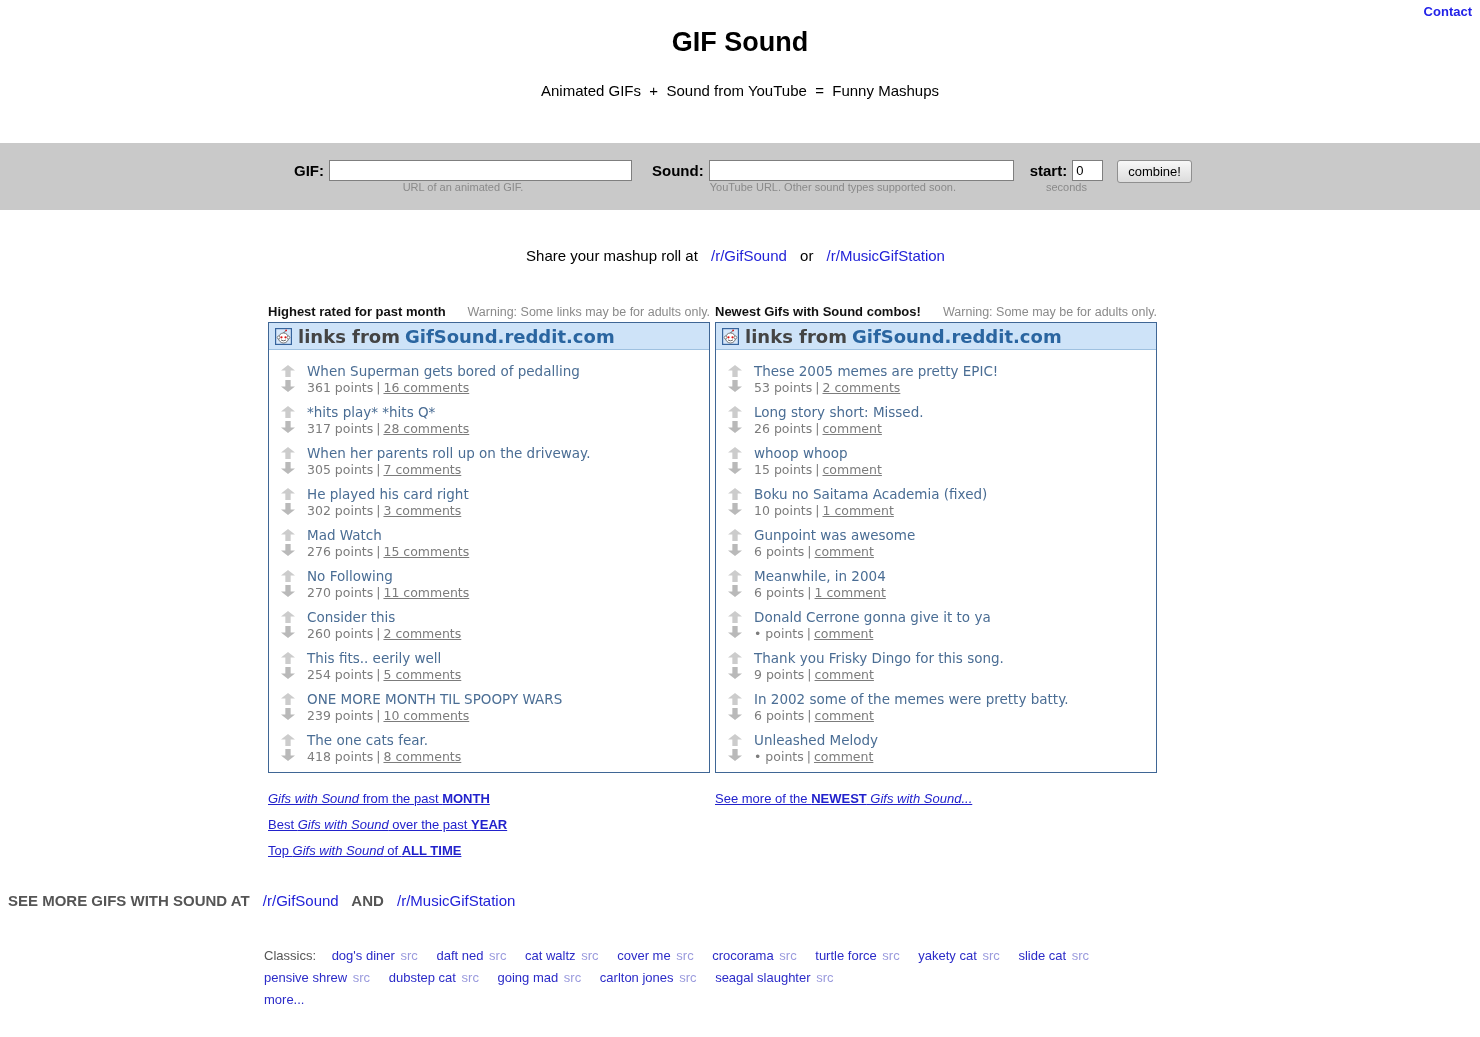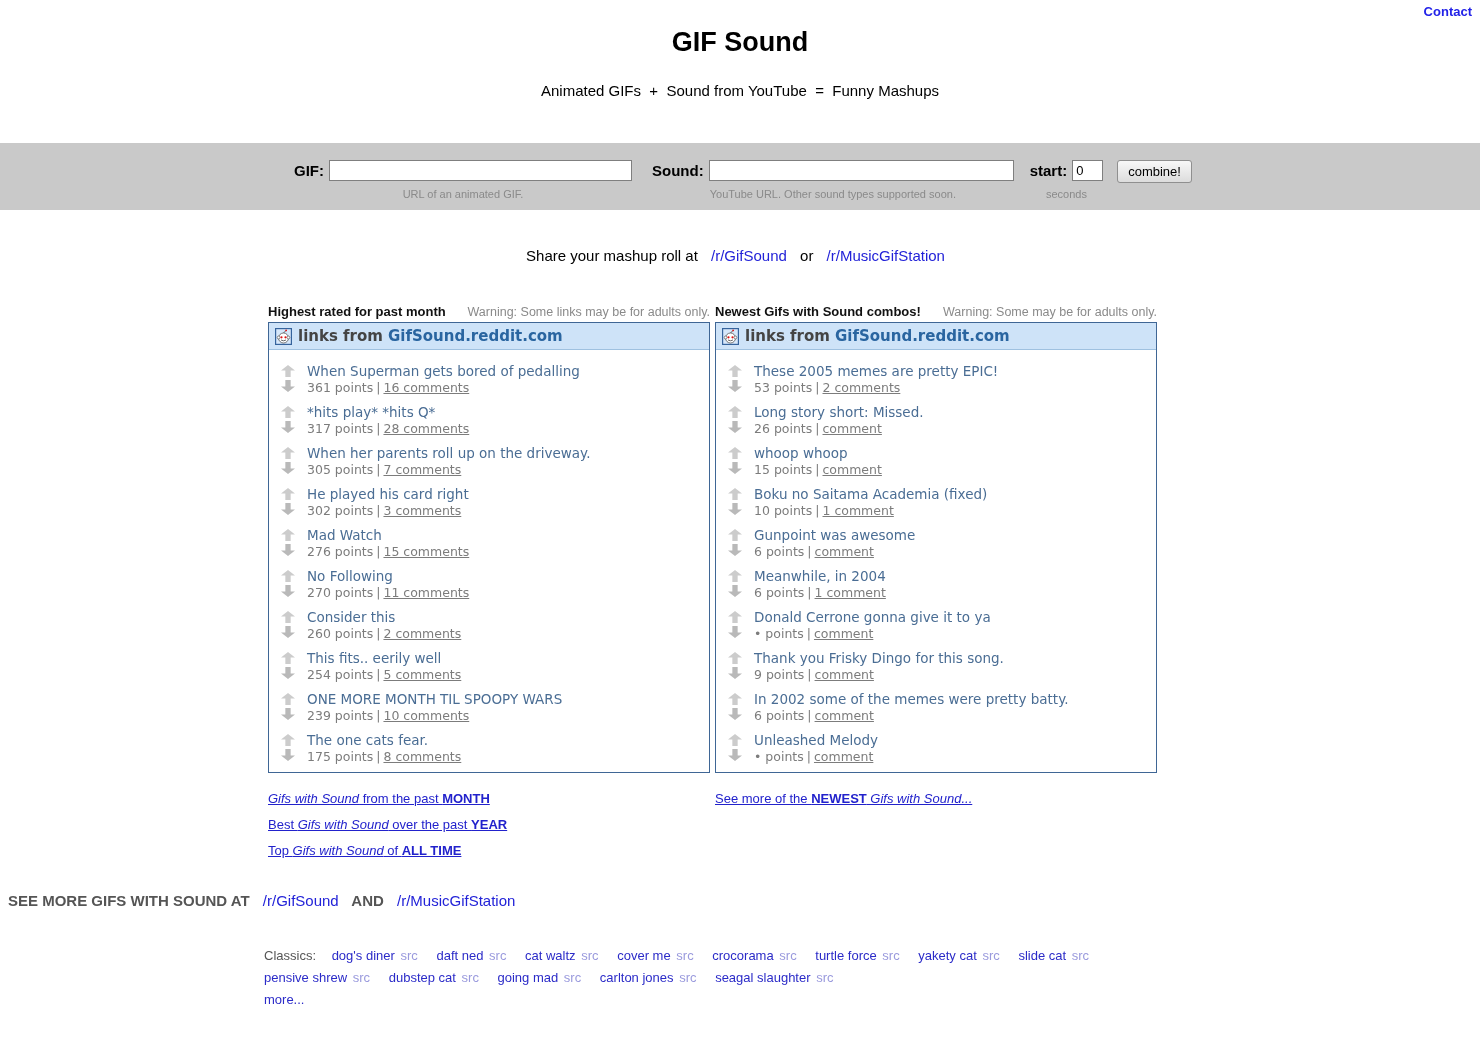--- a/index.html
+++ b/index.html
@@ -15,42 +15,42 @@
   
   .form-bar { position:absolute; top:143px; left:0; width:1480px; height:67px; background:#c9c9c9; }
   .form-row { display:flex; align-items:flex-start; padding:17px 0 0 294px; }
   .fgroup { display:flex; flex-direction:column; }
   .frow { display:flex; align-items:center; }
   .flabel { font-size:15px; font-weight:bold; margin-right:5px; white-space:nowrap; }
   .ftext { height:21px; border:1px solid #7f7f7f; background:#fff; font-size:13px; padding:0 3px; font-family:"Liberation Sans", sans-serif; }
   .gif-input { width:303px; }
   .sound-input { width:305px; }
   .start-input { width:31px; }
-  .fhint { font-size:11px; color:#8a8a8a; text-align:center; margin-top:7px; }
+  .fhint { font-size:11px; color:#8a8a8a; text-align:center; }
   .sound-group { margin-left:20px; }
   .start-group { margin-left:16px; }
   .combine-btn { margin-left:14px; height:23px; padding:0 10px; font-size:13px; font-family:"Liberation Sans", sans-serif;
     background:linear-gradient(#f8f8f8,#dcdcdc); border:1px solid #8f8f8f; border-radius:3px; cursor:pointer; }
 
   
   .share-line { position:absolute; top:247px; left:0; width:100%; text-align:center; font-size:15px; }
   .share-line a { color:#2222d8; margin:0 9px; }
 
   
   .columns { position:absolute; top:304px; left:268px; width:889px; }
   .col { position:absolute; top:0; width:442px; }
   .col-left { left:0; }
   .col-right { left:447px; }
   .col-head { display:flex; justify-content:space-between; align-items:baseline; height:18px; }
   .col-heading { font-size:13px; font-weight:bold; color:#111; white-space:nowrap; }
   .col-warning { font-size:12.5px; color:#8a8a8a; white-space:nowrap; }
 
   .widget { border:1px solid #3f6695; background:#fff; height:451px; overflow:hidden; }
   .widget-header { background:#cee3f8; border-bottom:1px solid #9fc1e0; height:27px; display:flex; align-items:center; padding-left:6px;
-    font-family:"DejaVu Sans", sans-serif; font-size:15px; font-weight:bold; }
+    font-family:"DejaVu Sans", sans-serif; font-size:18px; font-weight:bold; }
   .widget-header .wh-prefix { color:#444; margin-left:6px; }
   .widget-header .wh-site { color:#2a65a0; margin-left:5px; text-decoration:none; }
   .snoo { width:17px; height:17px; display:block; }
 
   .widget-list { padding:13px 8px 0 12px; }
   .item { display:flex; margin-bottom:10px; height:31px; }
   .arrows { width:15px; margin-right:11px; padding-top:2px; }
   .arrow { display:block; width:14px; height:12px; cursor:pointer; }
   .arrow-up { background:#cccccc; clip-path:polygon(50% 0,100% 45%,69% 45%,69% 100%,31% 100%,31% 45%,0 45%); margin-bottom:3px; }
   .arrow-down { background:#b9b9b9; clip-path:polygon(50% 100%,100% 55%,69% 55%,69% 0,31% 0,31% 55%,0 55%); }
@@ -262,21 +262,21 @@
   </div>
 
   <div class="item">
     <div class="arrows">
       <span class="arrow arrow-up"></span>
       <span class="arrow arrow-down"></span>
     </div>
     <div class="item-body">
       <a class="item-title">The one cats fear.</a>
       <div class="item-meta">
-        <span>175 points</span><span class="sep">|</span><a>8 comments</a>
+        <span>418 points</span><span class="sep">|</span><a>8 comments</a>
       </div>
     </div>
   </div>
 </div>
     </div>
     <div class="below-links">
       <a><i>Gifs with Sound</i><span> from the past </span><b>MONTH</b></a>
       <a><span>Best </span><i>Gifs with Sound</i><span> over the past </span><b>YEAR</b></a>
       <a><span>Top </span><i>Gifs with Sound</i><span> of </span><b>ALL TIME</b></a>
     </div>

